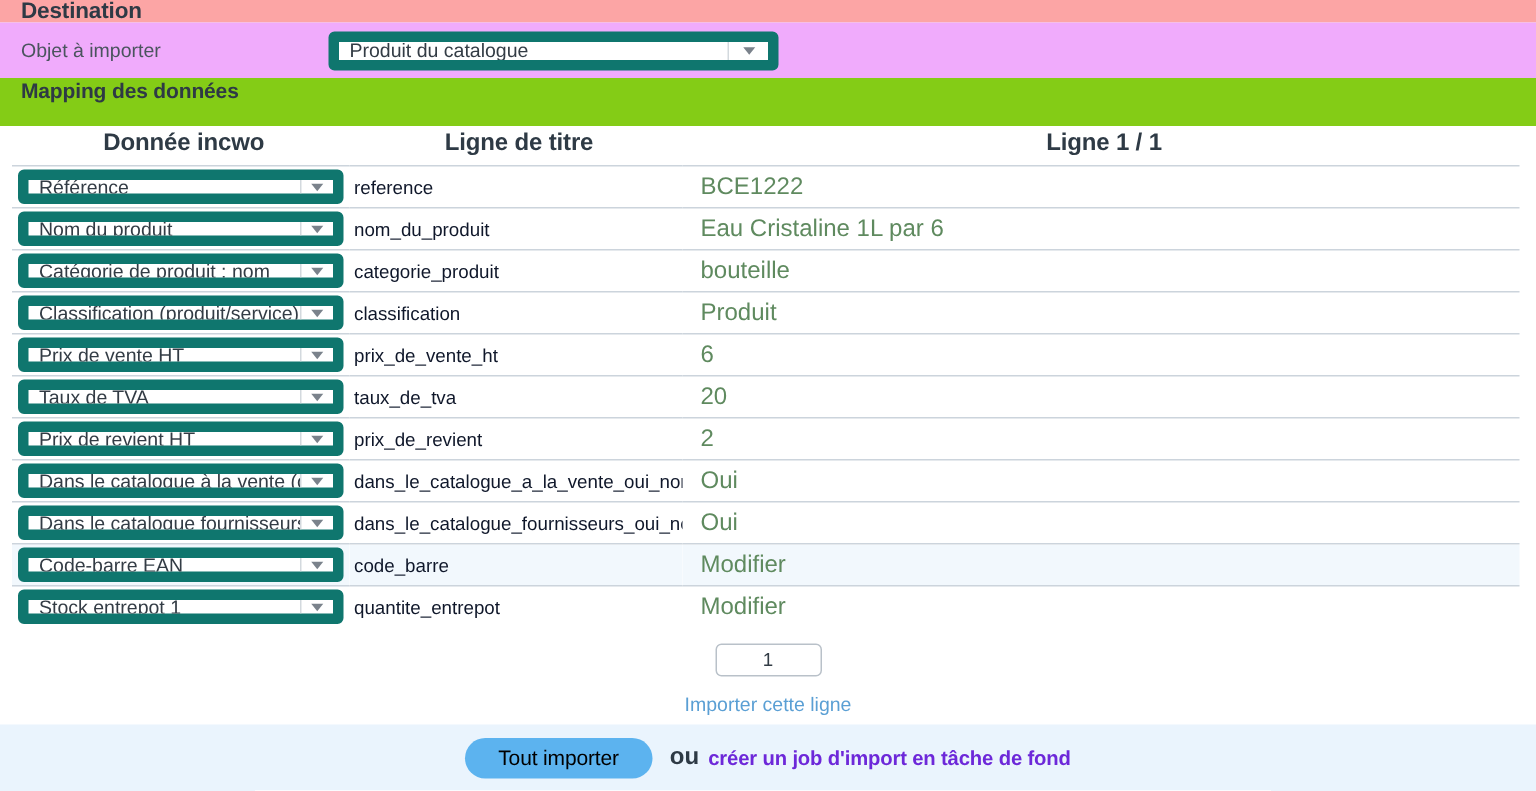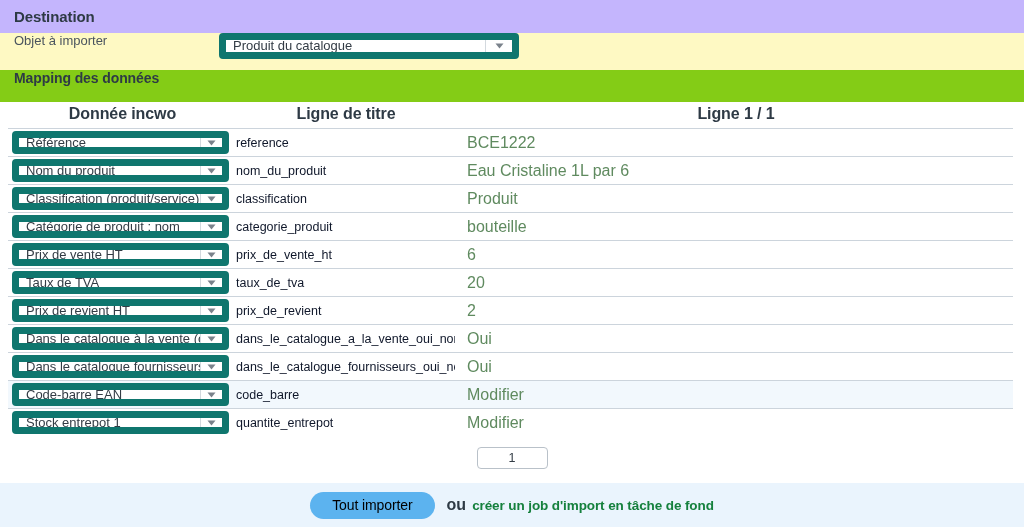--- a/index.html
+++ b/index.html
@@ -13,39 +13,39 @@
     background: #ffffff;
     font-family: "Liberation Sans", sans-serif;
     font-size: 13px;
     color: #36404a;
     overflow: hidden;
     position: relative;
   }
 
   
   .band-destination {
-    height: 33px;
-    background: #c4b5fd;
+    height: 15px;
+    background: #fca5a5;
     display: flex;
     align-items: center;
     padding: 0 14px;
     box-sizing: border-box;
   }
   .band-destination .band-title {
     font-size: 15px;
     font-weight: bold;
     color: #2e3a45;
     letter-spacing: -0.1px;
   }
 
   .destination-row {
     height: 37px;
-    background: #fef9c3;
-    display: flex;
-    align-items: flex-start;
+    background: #f0abfc;
+    display: flex;
+    align-items: center;
     padding: 0 14px;
     box-sizing: border-box;
   }
   .destination-row .field-label {
     width: 205px;
     font-size: 13px;
     color: #4a545e;
   }
 
   .band-mapping {
@@ -206,21 +206,21 @@
   }
   .footer-sep {
     font-size: 16px;
     font-weight: bold;
     color: #2e3a45;
     margin: 0 6px 0 12px;
   }
   .footer-link {
     font-size: 13.5px;
     font-weight: bold;
-    color: #15803d;
+    color: #6d28d9;
     text-decoration: none;
     letter-spacing: -0.1px;
     cursor: pointer;
   }
 </style>
 </head>
 <body>
 
 <div class="band-destination">
   <span class="band-title">Destination</span>
@@ -281,44 +281,44 @@
                 </svg>
               </span>
             </div>
           </td>
           <td class="cell-header">nom_du_produit</td>
           <td class="cell-value">Eau Cristaline 1L par 6</td>
         </tr>
         <tr>
           <td class="cell-source">
             <div class="sel">
+              <span class="sel-text">Catégorie de produit : nom</span>
+              <span class="sel-arrow">
+                <svg width="9" height="6" viewBox="0 0 9 6">
+                  <path d="M0.5 0.5 L8.5 0.5 L4.5 5.5 Z" fill="#7a828b"></path>
+                </svg>
+              </span>
+            </div>
+          </td>
+          <td class="cell-header">categorie_produit</td>
+          <td class="cell-value">bouteille</td>
+        </tr>
+        <tr>
+          <td class="cell-source">
+            <div class="sel">
               <span class="sel-text">Classification (produit/service)</span>
               <span class="sel-arrow">
                 <svg width="9" height="6" viewBox="0 0 9 6">
                   <path d="M0.5 0.5 L8.5 0.5 L4.5 5.5 Z" fill="#7a828b"></path>
                 </svg>
               </span>
             </div>
           </td>
           <td class="cell-header">classification</td>
           <td class="cell-value">Produit</td>
-        </tr>
-        <tr>
-          <td class="cell-source">
-            <div class="sel">
-              <span class="sel-text">Catégorie de produit : nom</span>
-              <span class="sel-arrow">
-                <svg width="9" height="6" viewBox="0 0 9 6">
-                  <path d="M0.5 0.5 L8.5 0.5 L4.5 5.5 Z" fill="#7a828b"></path>
-                </svg>
-              </span>
-            </div>
-          </td>
-          <td class="cell-header">categorie_produit</td>
-          <td class="cell-value">bouteille</td>
         </tr>
         <tr>
           <td class="cell-source">
             <div class="sel">
               <span class="sel-text">Prix de vente HT</span>
               <span class="sel-arrow">
                 <svg width="9" height="6" viewBox="0 0 9 6">
                   <path d="M0.5 0.5 L8.5 0.5 L4.5 5.5 Z" fill="#7a828b"></path>
                 </svg>
               </span>

